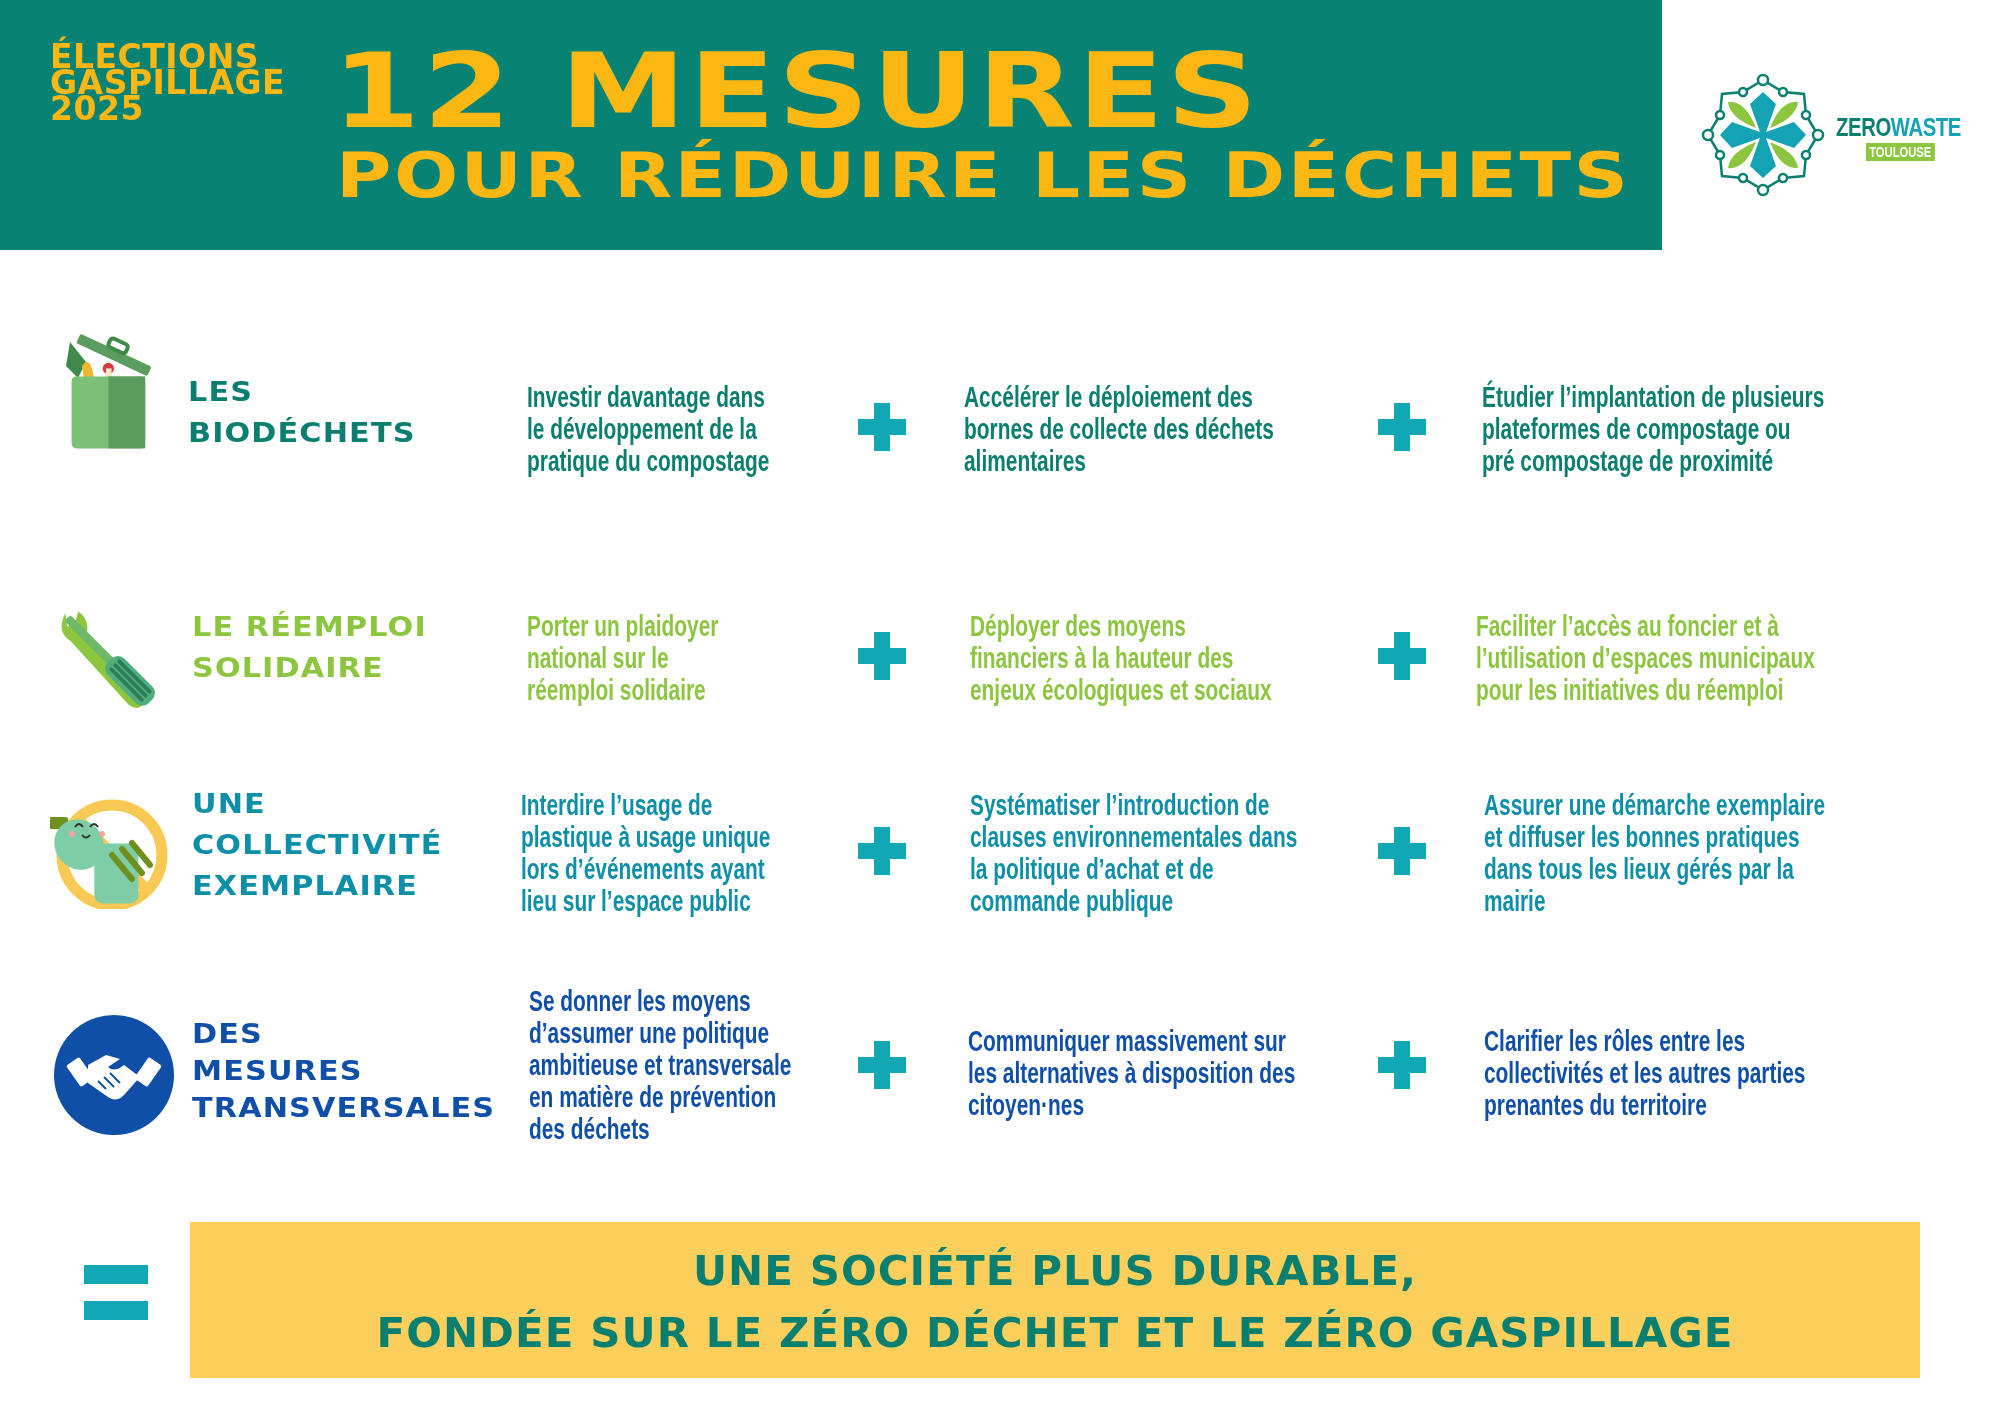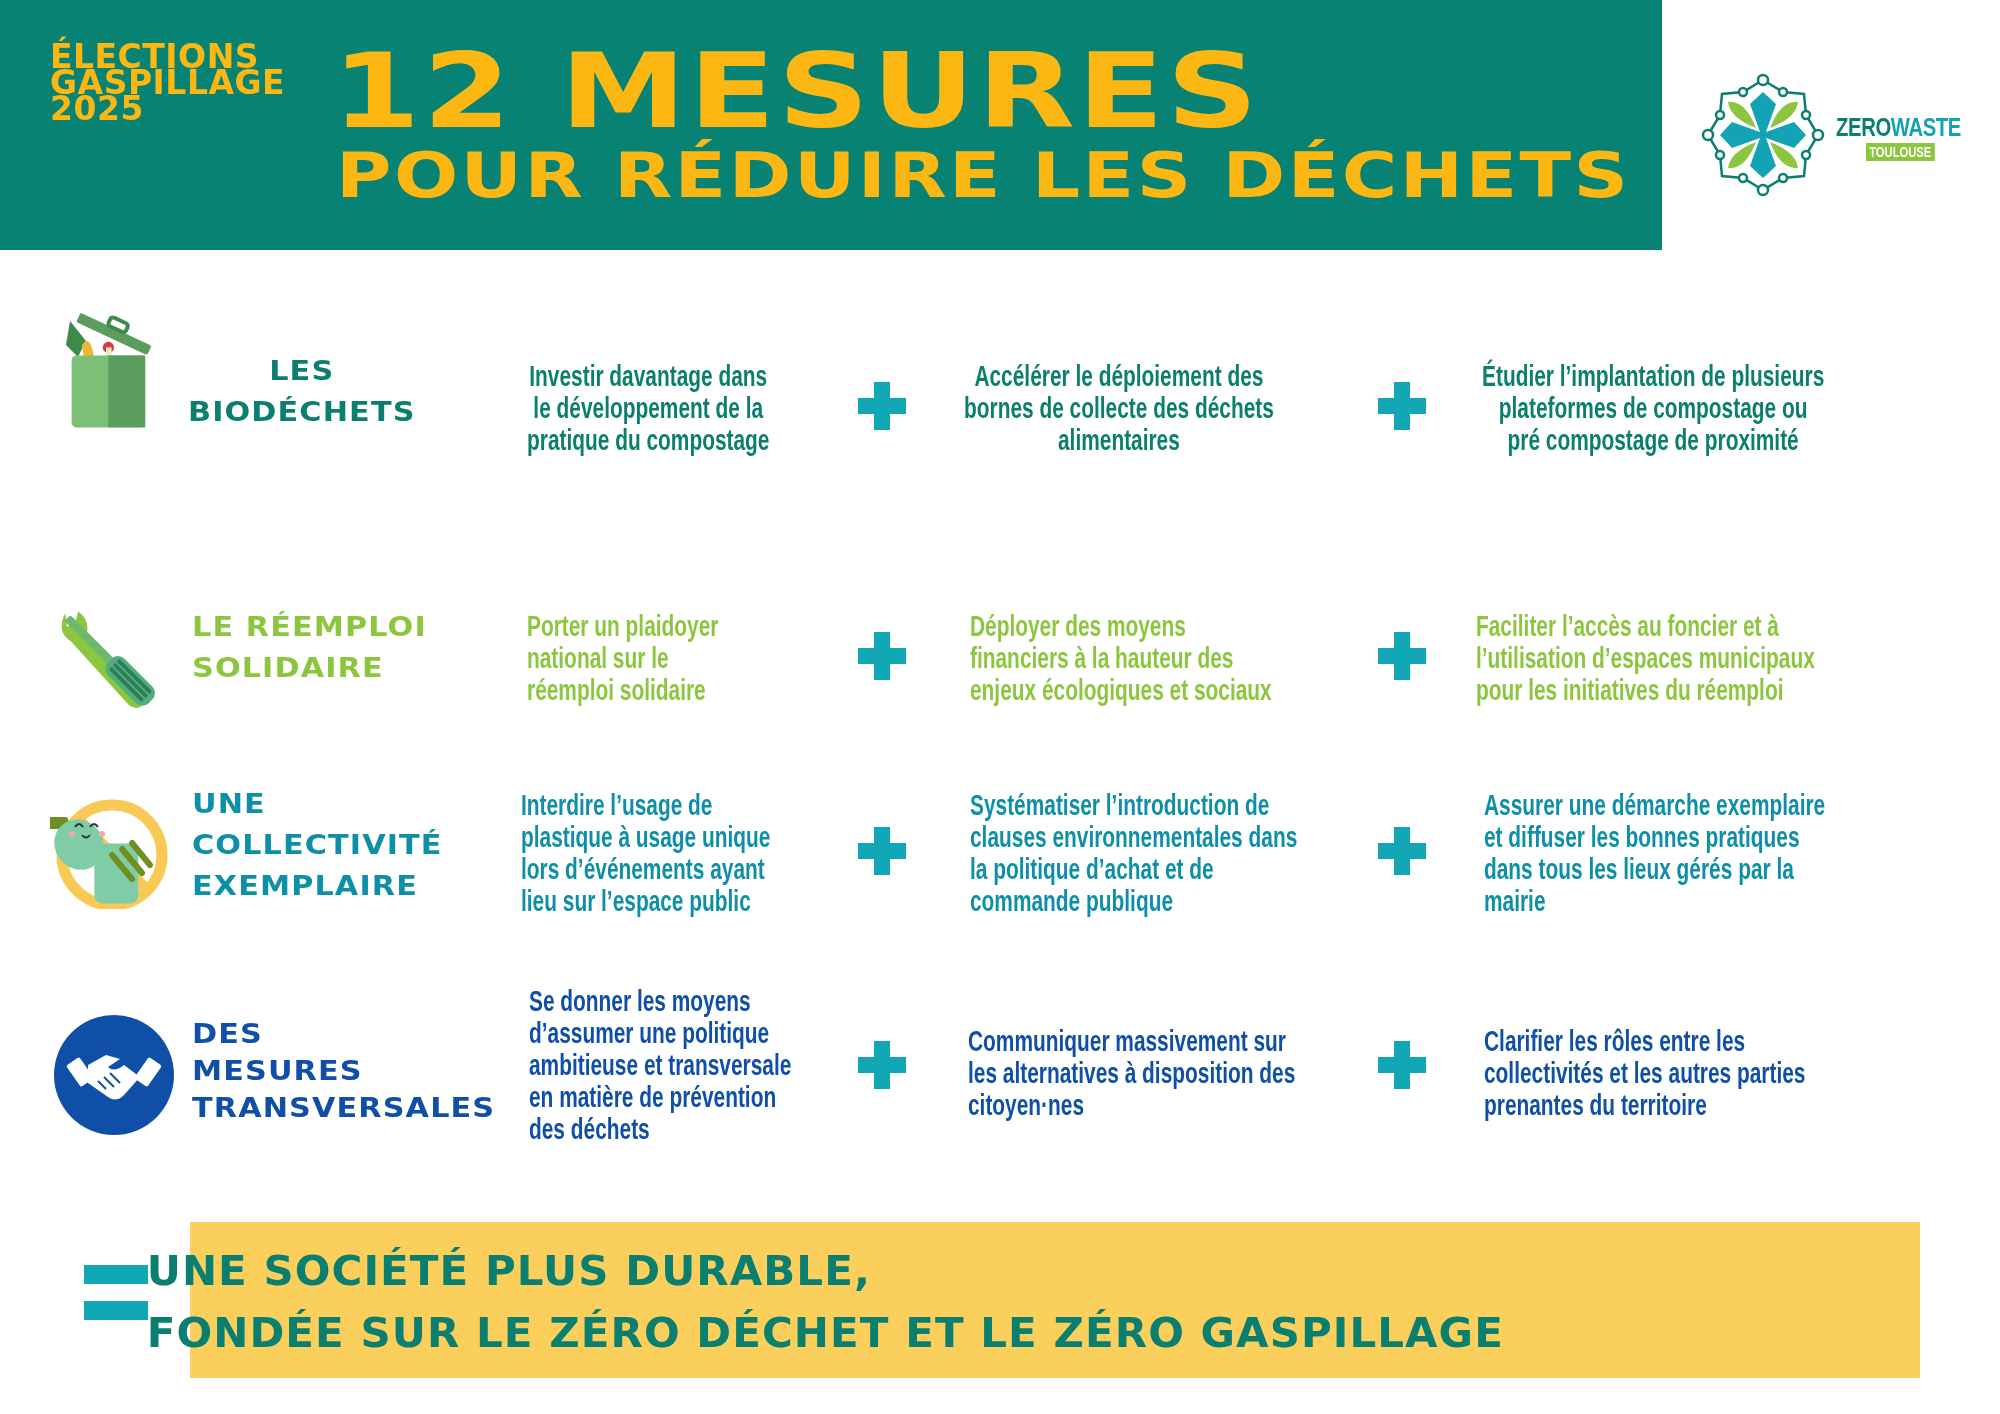--- a/index.html
+++ b/index.html
@@ -17,21 +17,21 @@
   .cat-icon { position:absolute; left:50px; width:120px; height:120px; }
   .cat-title { position:absolute; font-family:"DejaVu Sans", sans-serif; font-weight:bold; font-size:27px; line-height:41px; letter-spacing:1px; transform:scaleX(1.12); transform-origin:left top; white-space:nowrap; }
   .measure { position:absolute; font-family:"Liberation Sans", sans-serif; font-weight:bold; font-size:29px; line-height:32px; transform:scaleX(0.72); transform-origin:left top; white-space:nowrap; }
   .plus { position:absolute; width:48px; height:48px; }
   .plus::before, .plus::after { content:""; position:absolute; background:#12a7b5; }
   .plus::before { left:16px; top:0; width:16px; height:48px; }
   .plus::after { left:0; top:16px; width:48px; height:16px; }
 
   .equal { position:absolute; left:84px; top:1265px; width:64px; height:62px; }
   .equal div { position:absolute; left:0; width:64px; height:19px; background:#12a7b5; }
-  .conclusion { position:absolute; left:190px; top:1222px; width:1730px; height:156px; background:#fbcf5b; text-align:left; }
+  .conclusion { position:absolute; left:190px; top:1222px; width:1730px; height:156px; background:#fbcf5b; text-align:center; }
   .conclusion div { font-family:"DejaVu Sans", sans-serif; font-weight:bold; color:#0a7f6f; font-size:40px; line-height:62px; letter-spacing:1px; transform:scaleX(1.05); }
   .conclusion .l1 { padding-top:18px; }
 </style>
 </head>
 <body>
 
 <div class="header">
   <div class="election">
     <div>ÉLECTIONS</div>
     <div>GASPILLAGE</div>
@@ -69,21 +69,21 @@
     <g fill="#14a3b5">
       <path d="M63,20 L76,32 L66,60 L94,50 L106,63 L94,76 L66,66 L76,94 L63,106 L50,94 L60,66 L32,76 L20,63 L32,50 L60,60 L50,32Z"></path>
     </g>
   </svg>
   <div class="logo-word">
     <span class="a">ZERO</span><span class="b">WASTE</span>
   </div>
   <div class="logo-tag">TOULOUSE</div>
 </div>
 
-<div class="row" style="top:294px;height:160px;text-align:center;">
+<div class="row" style="top:315px;height:160px;">
   <svg class="cat-icon" viewBox="0 0 120 150" style="top:0;width:96px;height:150px;left:62px;">
     <path d="M10,15 L30,40 L20,60 L5,45Z" fill="#3f8a4a"></path>
     <path d="M25,45 Q35,30 40,60 L35,90 Q28,70 25,45Z" fill="#f2b531"></path>
     <circle cx="58" cy="48" r="7" fill="#d73b3b"></circle>
     <rect x="55" y="48" width="7" height="14" fill="#f5e6c8"></rect>
     <rect x="12" y="58" width="92" height="90" rx="6" fill="#7cbf76"></rect>
     <rect x="58" y="58" width="46" height="90" fill="#5a9d5f"></rect>
     <g transform="rotate(25 60 25)">
       <rect x="18" y="22" width="98" height="13" rx="3" fill="#5a9d5f"></rect>
       <rect x="55" y="10" width="24" height="12" rx="4" fill="none" stroke="#3f8a4a" stroke-width="5"></rect>

